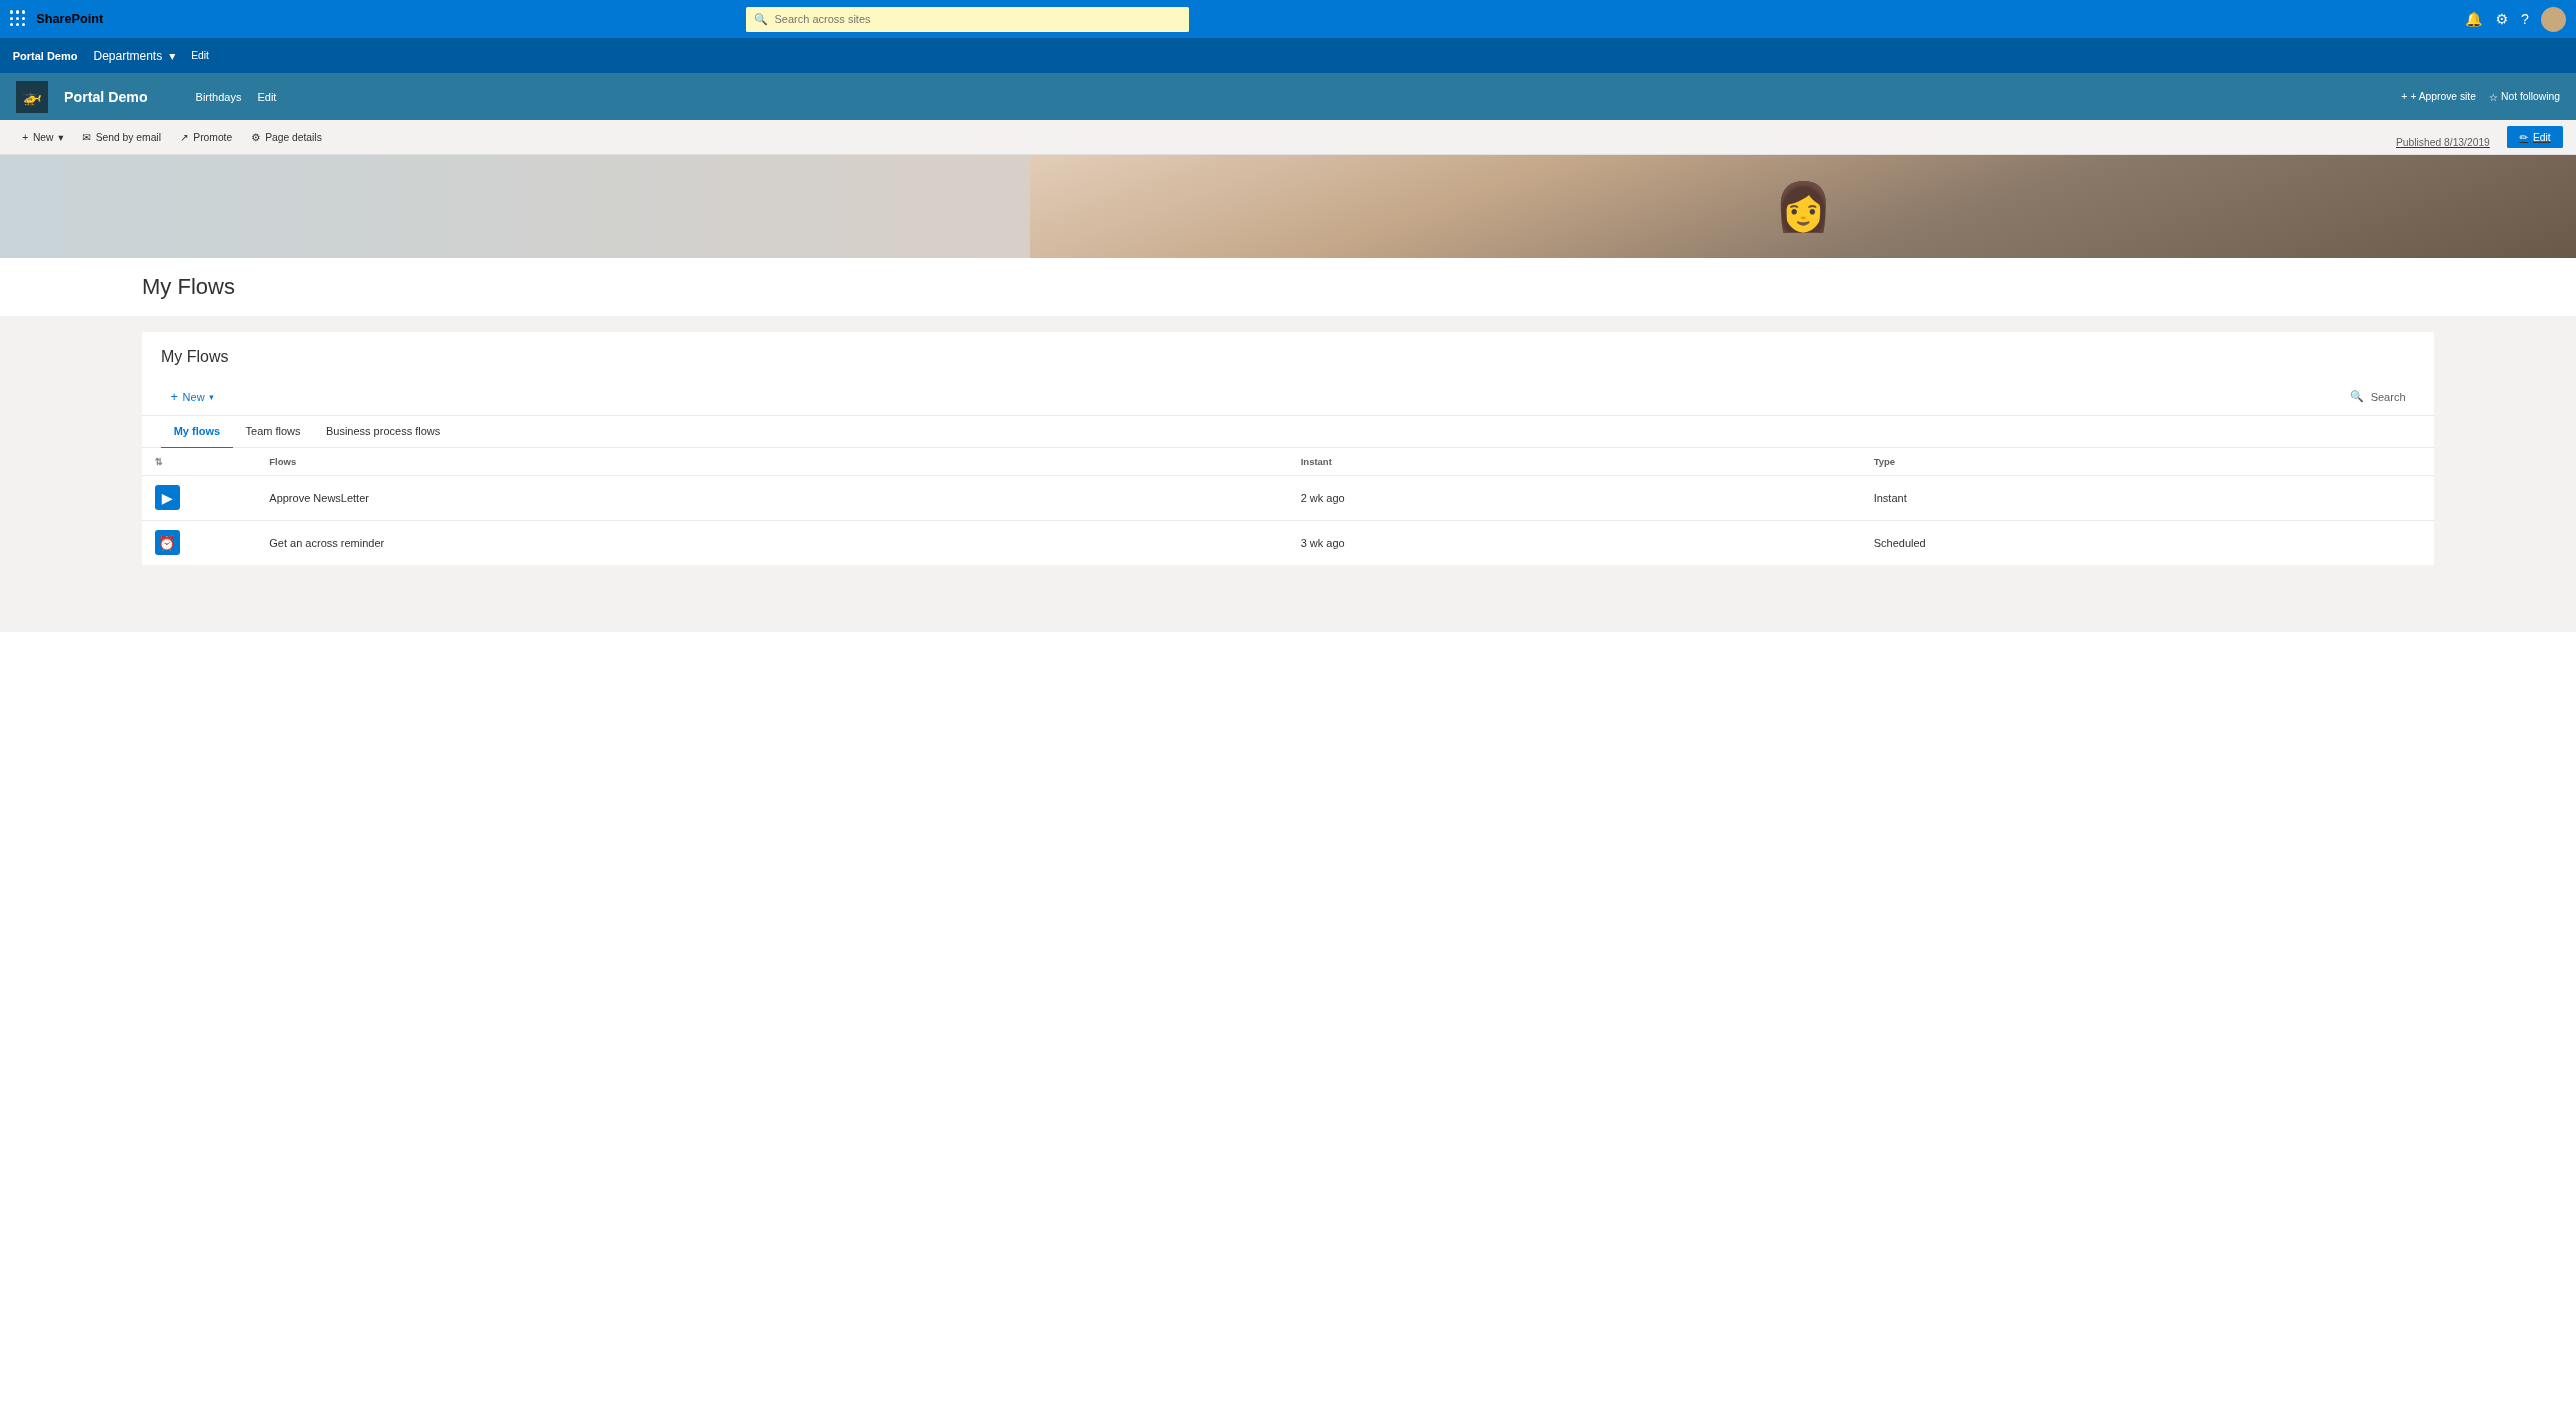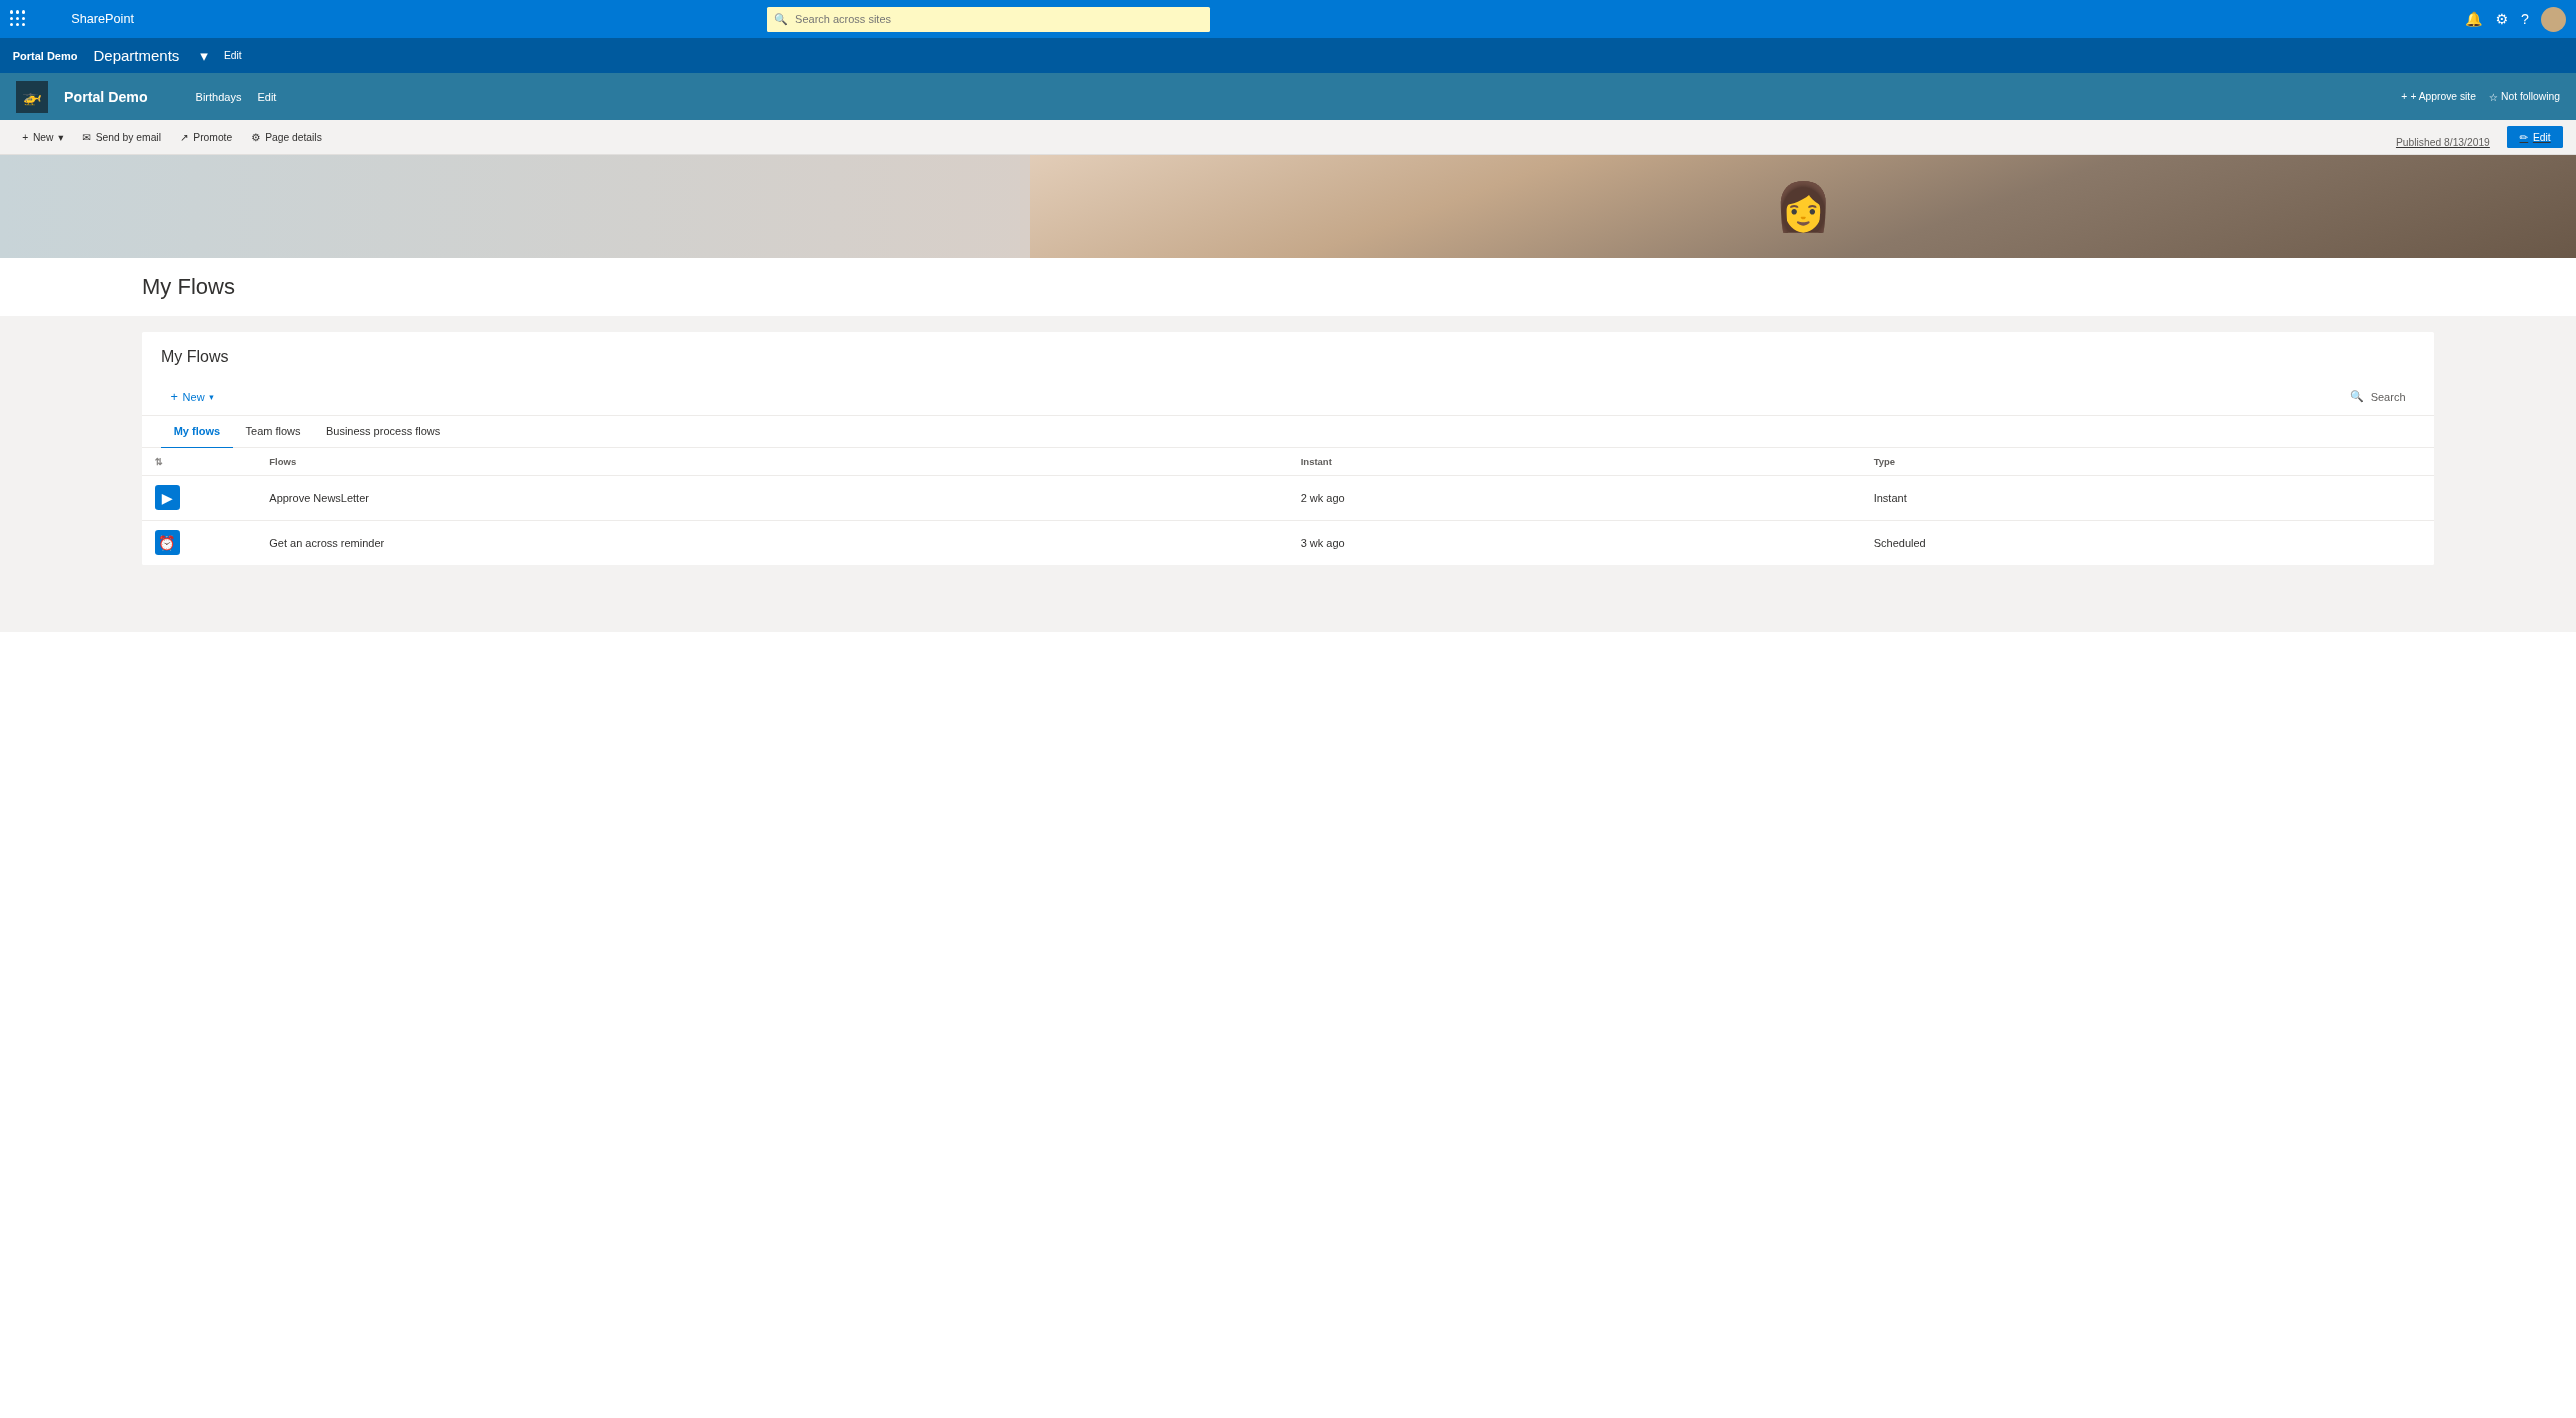--- a/index.html
+++ b/index.html
@@ -15,24 +15,23 @@
       gap: 9.5px;
     }
     .waffle-icon {
       color: white;
       font-size: 14.2px;
       cursor: pointer;
       display: flex;
       align-items: center;
     }
     .sharepoint-logo {
-      color: #ffffff;
-      font-weight: 400;
+      color: #000000;
+      font-weight: 700;
       font-size: 12.7px;
-      margin-left: 35px;
     }
     .search-bar {
       flex: 0 0 443px;
       margin: 0 auto;
       position: relative;
       display: flex;
       align-items: center;
     }
     .search-bar input {
       width: 100%;
@@ -87,25 +86,25 @@
       gap: 16px;
     }
     .suite-nav .site-name {
       color: white;
       font-weight: 700;
       font-size: 11px;
       cursor: pointer;
     }
     .suite-nav .nav-link {
       color: white;
-      font-size: 15px;
-      cursor: pointer;
-      display: flex;
-      align-items: center;
-      gap: 21px;
+      font-size: 12px;
+      cursor: pointer;
+      display: flex;
+      align-items: center;
+      gap: 7px;
     }
     .suite-nav .edit-link {
       color: white;
       font-size: 10.3px;
       cursor: pointer;
     }
 
     
     .site-header {
       background: #2b7a9e;

